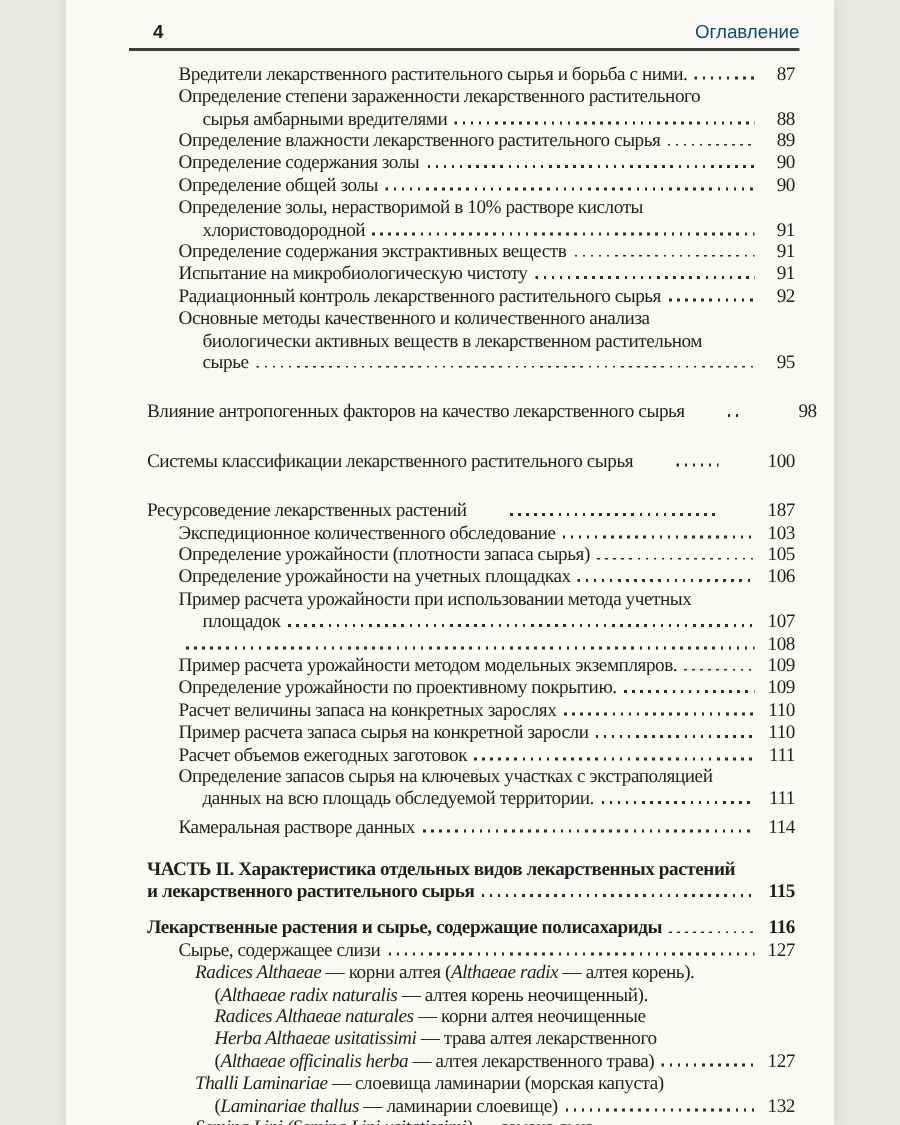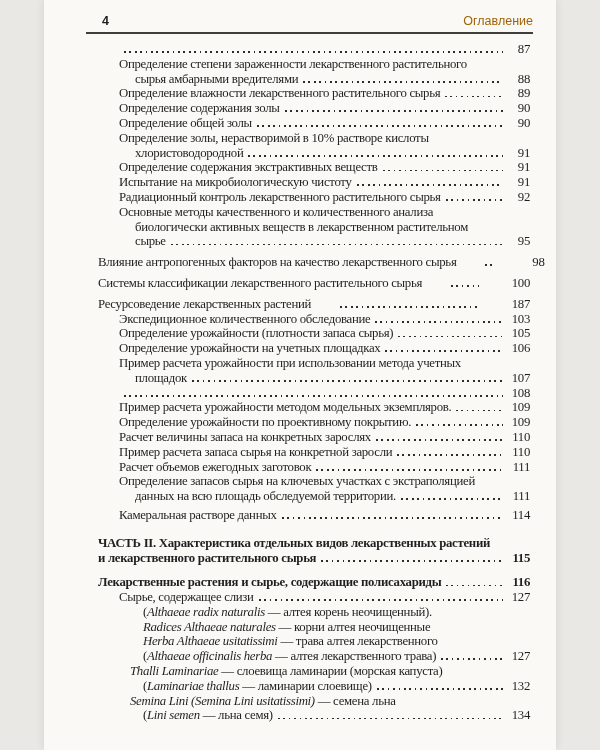--- a/index.html
+++ b/index.html
@@ -30,39 +30,39 @@
     line-height:16px;
   }
   .pagenum{
     margin-left:16px;
     font-weight:bold;
     letter-spacing:.2px;
   }
   .running-title{
     margin-left:auto;
     font-weight:normal;
-    color:#a16207;
+    color:#0c4a6e;
   }
   
   .toc{
     margin:8px 26px 0 54px;  
     font-size:12.8px;
     line-height:14.8px;
     letter-spacing:-0.3px;
   }
   .row{display:flex;align-items:baseline;}
   .txt{white-space:nowrap;}
   .it{font-style:italic;}
   .bold{font-weight:bold;}
   .lvl0{padding-left:0;}
   .lvl1{padding-left:21px;}
   .lvl2{padding-left:32px;}
   .lvl3{padding-left:45px;}
   .lvl1.cont{padding-left:37px;}
-  .g2{margin-top:6px;gap:24px;}
+  .g2{margin-top:18px;gap:24px;}
   .g4{margin-top:4px;}
   .g10{margin-top:10px;justify-content:flex-end;}
   .g13{margin-top:13px;}
   .leader{
     flex:1 1 auto;
     min-width:8px;
     height:1.8px;
     margin:0 3px 0 5px;
     background-image:repeating-linear-gradient(to right,#2c2c2c 0 1.7px,transparent 1.7px 5.4px);
   }
@@ -76,20 +76,21 @@
 <body>
 
 <div class="canvas">
   <div class="paper">
     <div class="header">
       <span class="pagenum">4</span>
       <span class="running-title">Оглавление</span>
     </div>
     <div class="toc" id="toc">
         <div class="row lvl1">
+          <span class="txt"><span>Вредители лекарственного растительного сырья и борьба с ними.</span></span>
           <span class="leader"></span>
           <span class="pg">87</span>
         </div>
         <div class="row lvl1">
           <span class="txt"><span>Определение степени зараженности лекарственного растительного</span></span>
         </div>
         <div class="row lvl1 cont">
           <span class="txt"><span>сырья амбарными вредителями</span></span>
           <span class="leader"></span>
           <span class="pg">88</span>
@@ -233,20 +234,23 @@
         </div>
         <div class="row lvl0 bold g10">
           <span class="txt"><span>Лекарственные растения и сырье, содержащие полисахариды</span></span>
           <span class="leader"></span>
           <span class="pg">116</span>
         </div>
         <div class="row lvl1">
           <span class="txt"><span>Сырье, содержащее слизи</span></span>
           <span class="leader"></span>
           <span class="pg">127</span>
+        </div>
+        <div class="row lvl2">
+          <span class="txt"><span class="it">Radices Althaeae</span><span> — корни алтея (</span><span class="it">Althaeae radix</span><span> — алтея корень).</span></span>
         </div>
         <div class="row lvl3">
           <span class="txt"><span>(</span><span class="it">Althaeae radix naturalis</span><span> — алтея корень неочищенный).</span></span>
         </div>
         <div class="row lvl3">
           <span class="txt"><span class="it">Radices Althaeae naturales</span><span> — корни алтея неочищенные</span></span>
         </div>
         <div class="row lvl3">
           <span class="txt"><span class="it">Herba Althaeae usitatissimi</span><span> — трава алтея лекарственного</span></span>
         </div>

